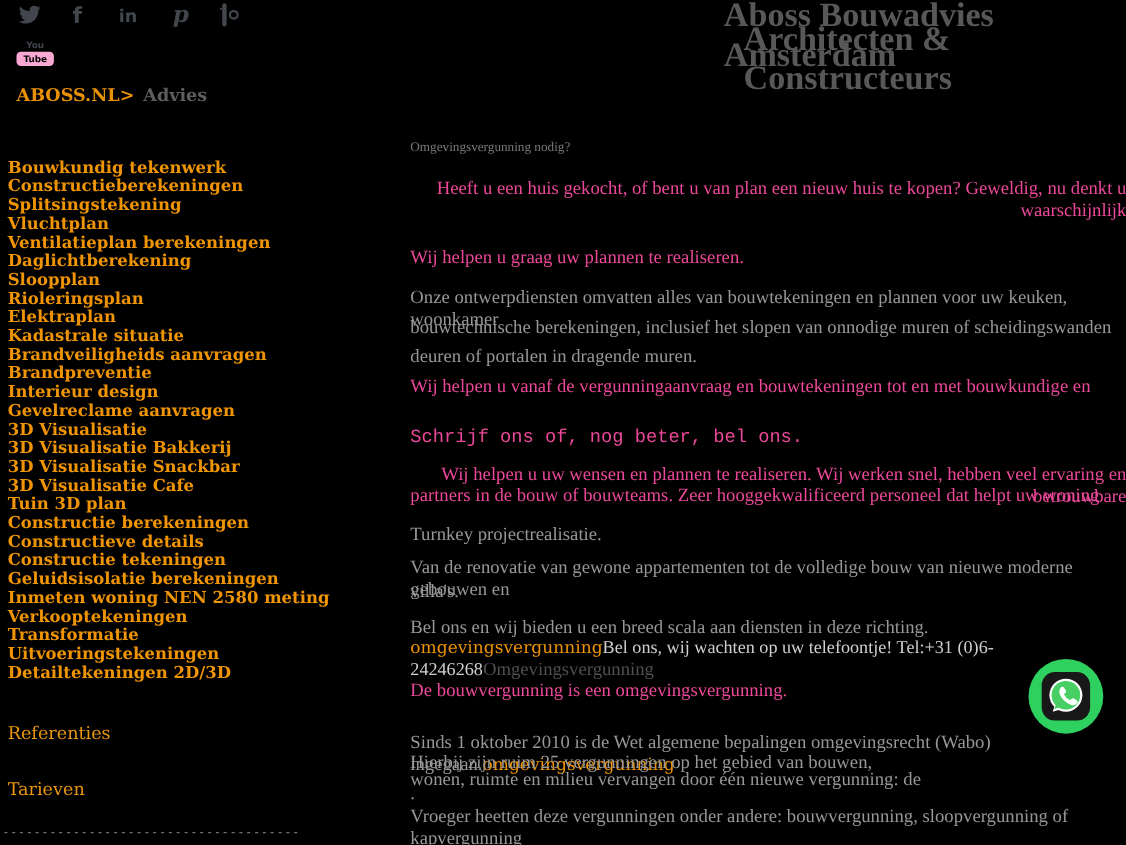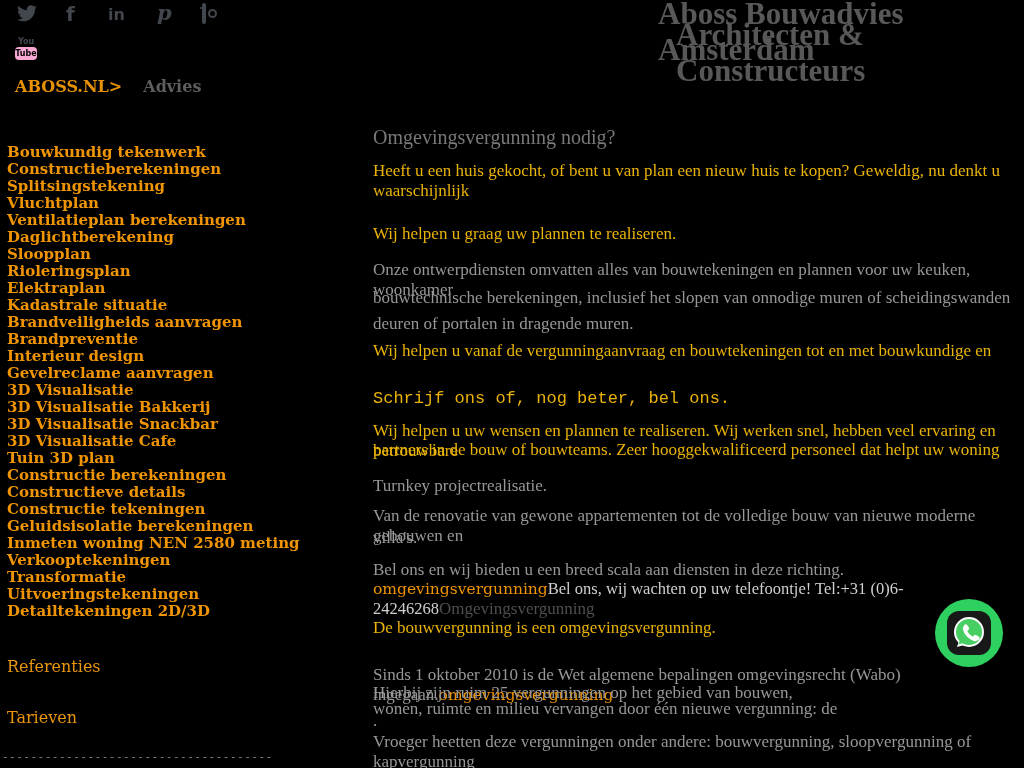--- a/index.html
+++ b/index.html
@@ -10,42 +10,42 @@
   .soc{position:absolute;display:block;color:#42464d;text-decoration:none;}
   .soc svg{display:block;}
   .fb{font-family:"DejaVu Sans",sans-serif;font-weight:bold;font-size:20px;line-height:20px;}
   .li{font-family:"DejaVu Sans",sans-serif;font-weight:bold;font-size:16px;line-height:18px;text-align:right;}
   .pin{font-family:"DejaVu Serif",serif;font-weight:bold;font-style:italic;font-size:21px;line-height:20px;}
   .insta{width:17px;height:17px;border:2px solid #42464d;border-radius:5px;position:relative;}
   .insta .lens{position:absolute;left:4px;top:4px;width:5px;height:5px;border:2px solid #42464d;border-radius:50%;}
   .insta .dot{position:absolute;right:2px;top:2px;width:2px;height:2px;background:#42464d;border-radius:50%;}
   .yt{text-align:center;}
   .yt .you{font-family:"DejaVu Sans",sans-serif;font-size:8px;font-weight:bold;color:#42464d;line-height:8px;}
-  .yt .tube{margin-top:1px;width:22px;height:13px;background:#f9a8d4;border-radius:4px;color:#000;
+  .yt .tube{margin-top:1px;width:34px;height:13px;background:#f9a8d4;border-radius:4px;color:#000;
             font-family:"DejaVu Sans",sans-serif;font-size:8px;font-weight:bold;line-height:13px;}
 
   .title-line{position:absolute;font-weight:bold;font-size:31px;color:#585858;letter-spacing:0px;}
 
   .crumb{position:absolute;left:15px;top:77px;font-family:"DejaVu Serif",serif;font-weight:bold;font-size:16px;}
   .crumb .brand{color:#e89104;}
-  .crumb .sect{color:#5e5e5e;margin-left:21px;}
+  .crumb .sect{color:#5e5e5e;margin-left:8px;}
 
   
   .side-list{position:absolute;left:7px;top:144px;margin:0;padding:0;list-style:none;}
   .side-list a{display:block;color:#ef9404;text-decoration:none;font-family:"DejaVu Serif",serif;
                font-weight:bold;font-size:15px;line-height:17px;}
   .side-sec{position:absolute;color:#e8950f;text-decoration:none;font-family:"DejaVu Serif",serif;
             font-size:16px;}
   .dashes{position:absolute;left:2px;top:750px;color:#8a8a8a;font-family:"DejaVu Sans Mono",monospace;
           font-size:11px;letter-spacing:0.5px;}
 
   
   .mline{position:absolute;left:373px;font-size:17px;}
-  .head-gray{color:#787878;font-size:20px;}
-  .bright{color:#eab308;}
+  .head-gray{color:#787878;font-size:12px;}
+  .bright{color:#ec4899;text-align:right;}
   .dim{color:#979797;}
   .darkfrag{color:#4f4f4f;}
   .olink{color:#ef9404;text-decoration:none;font-family:"DejaVu Serif",serif;font-size:15.5px;}
   .phone{color:#cfcfcf;font-size:16.5px;}
 
   
   .wa{position:absolute;left:933px;top:597px;width:72px;height:72px;cursor:pointer;}
 </style>
 </head>
 <body>

